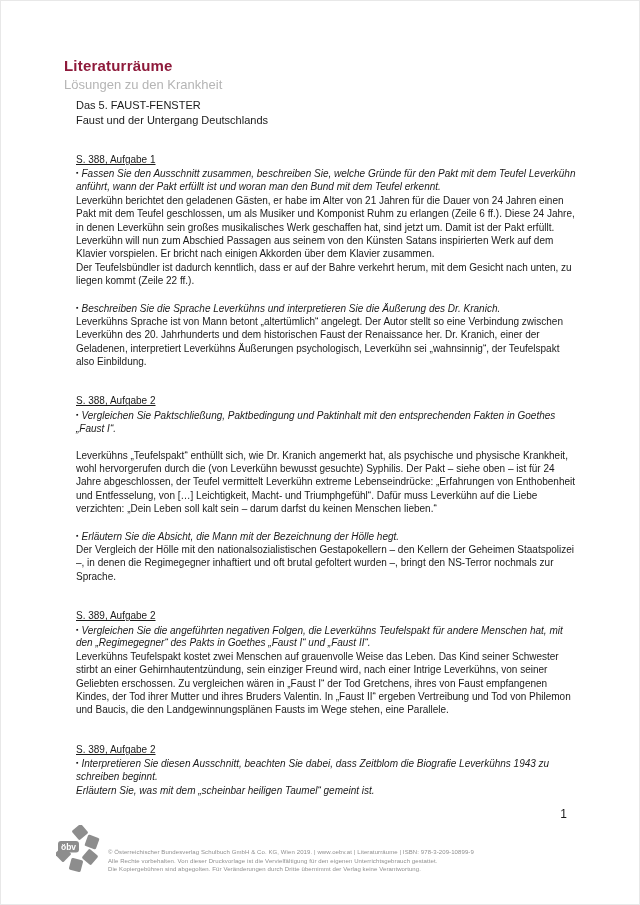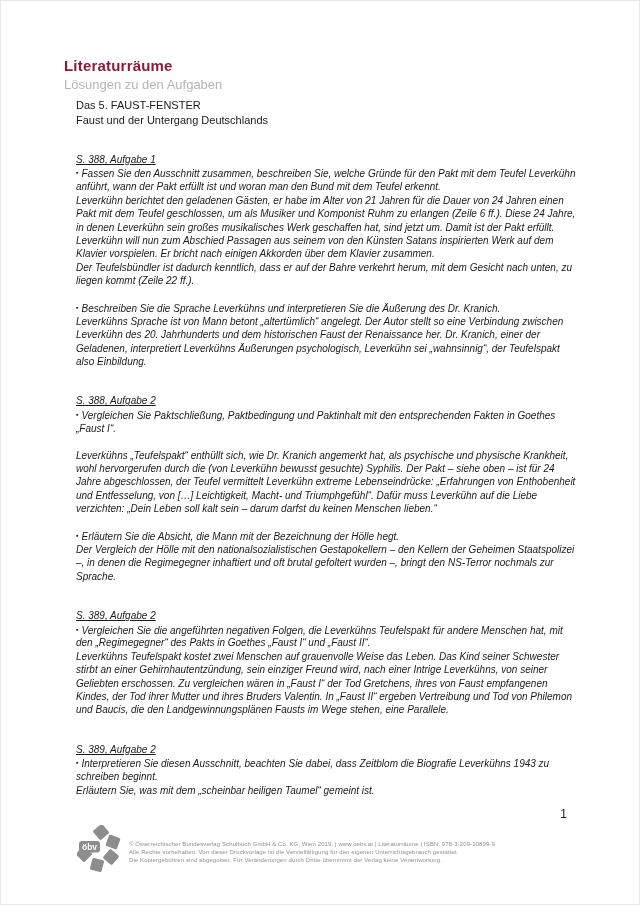--- a/index.html
+++ b/index.html
@@ -15,49 +15,49 @@
   }
   
   .hdr{padding:56px 0 0 63px;}
   .brand{font-size:15px;font-weight:bold;color:var(--brand,#8e1a3b);letter-spacing:.2px;}
   .subtitle{font-size:13px;color:var(--subtle,#b5b5b5);margin-top:3px;}
   
   .content{margin-left:75px;width:504px;font-size:10px;line-height:13.4px;}
   .doc-title{margin-top:6px;font-weight:normal;font-size:11px;line-height:14.5px;}
   .section{margin-top:26px;}
   .section-heading{text-decoration:underline;margin:0;}
-  p{margin:0;font-style:italic;}
+  p{margin:0;}
   .question{font-style:italic;}
   .bullet{font-style:normal;font-size:7px;vertical-align:1.5px;margin-right:3px;}
   .spacer{height:13.4px;}
   
   .page-number{
     position:absolute;top:806px;right:72px;
     font-size:12px;color:#1a1a1a;
   }
   .footer{
-    position:absolute;left:76px;top:824px;
-    display:flex;align-items:center;
+    position:absolute;left:55px;top:824px;
+    display:flex;align-items:flex-end;
   }
   .footer-logo{width:44px;height:48px;flex:0 0 auto;}
   .footer-text{
     margin-left:8px;margin-top:6px;
     font-size:6px;line-height:8.2px;
     color:var(--footer,#8f8f8f);
     letter-spacing:.1px;
   }
 </style>
 </head>
 <body>
 
 <div class="page">
 
   <header class="hdr">
     <div class="brand">Literaturräume</div>
-    <div class="subtitle">Lösungen zu den Aufgaben</div>
+    <div class="subtitle">Lösungen zu den Krankheit</div>
   </header>
 
   <main class="content">
 
     <div class="doc-title">
       <div>Das 5. FAUST-FENSTER</div>
       <div>Faust und der Untergang Deutschlands</div>
     </div>
 
     <section class="section">

